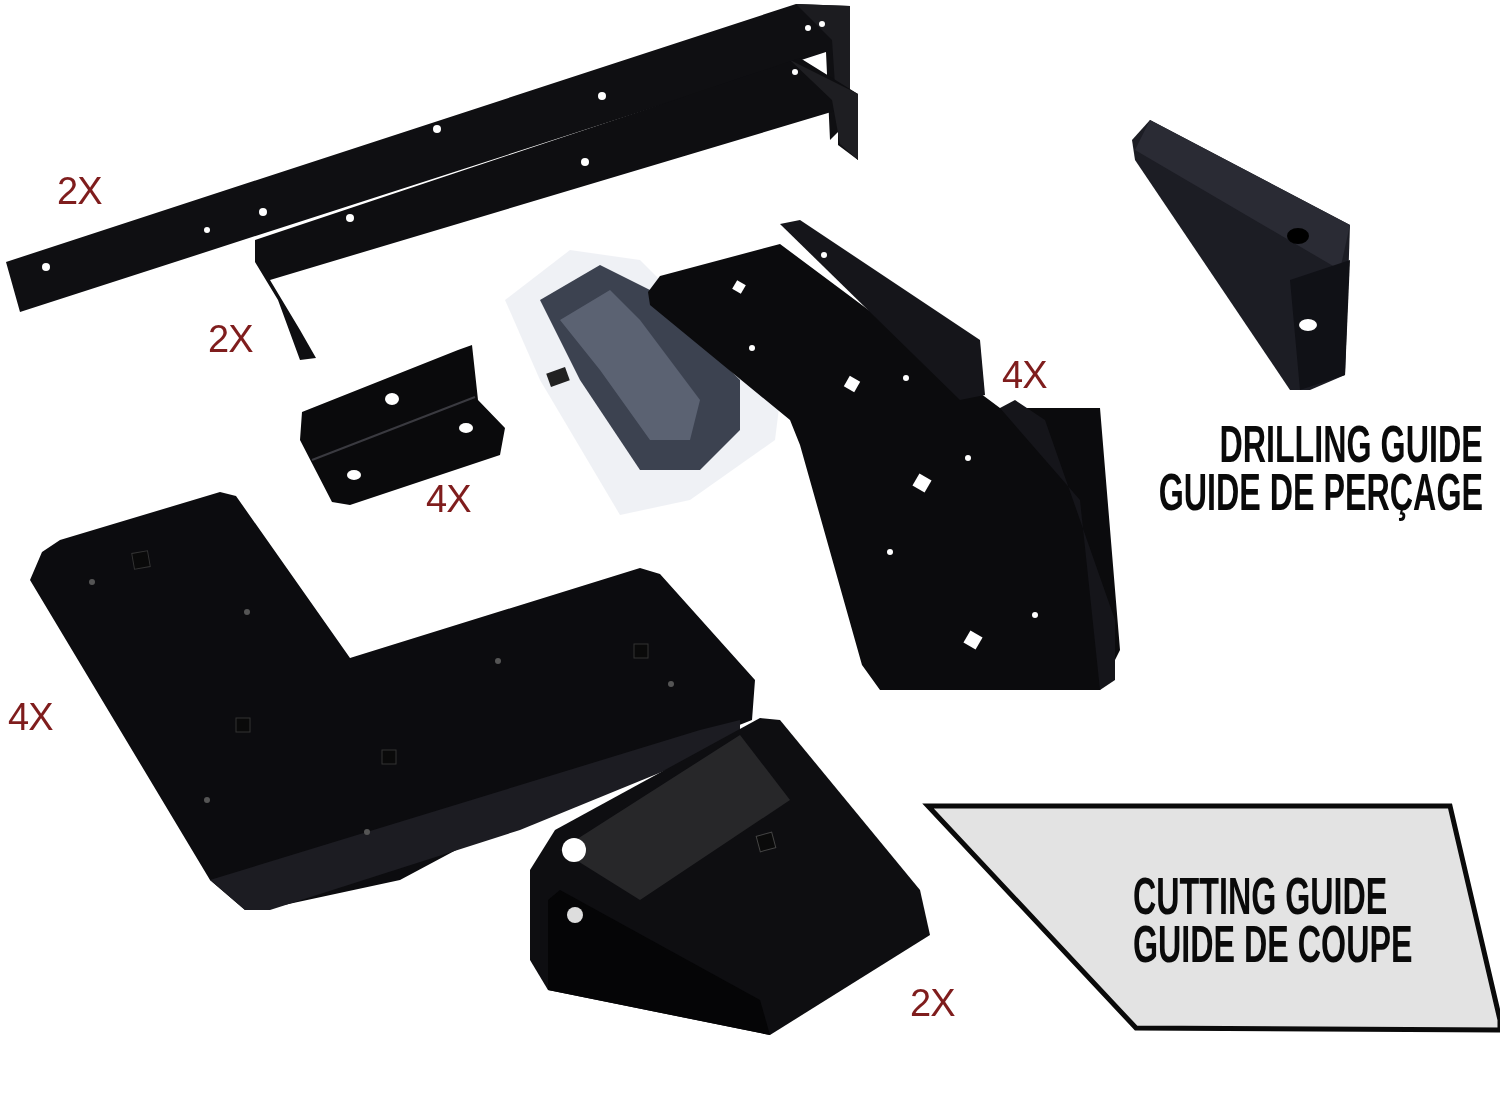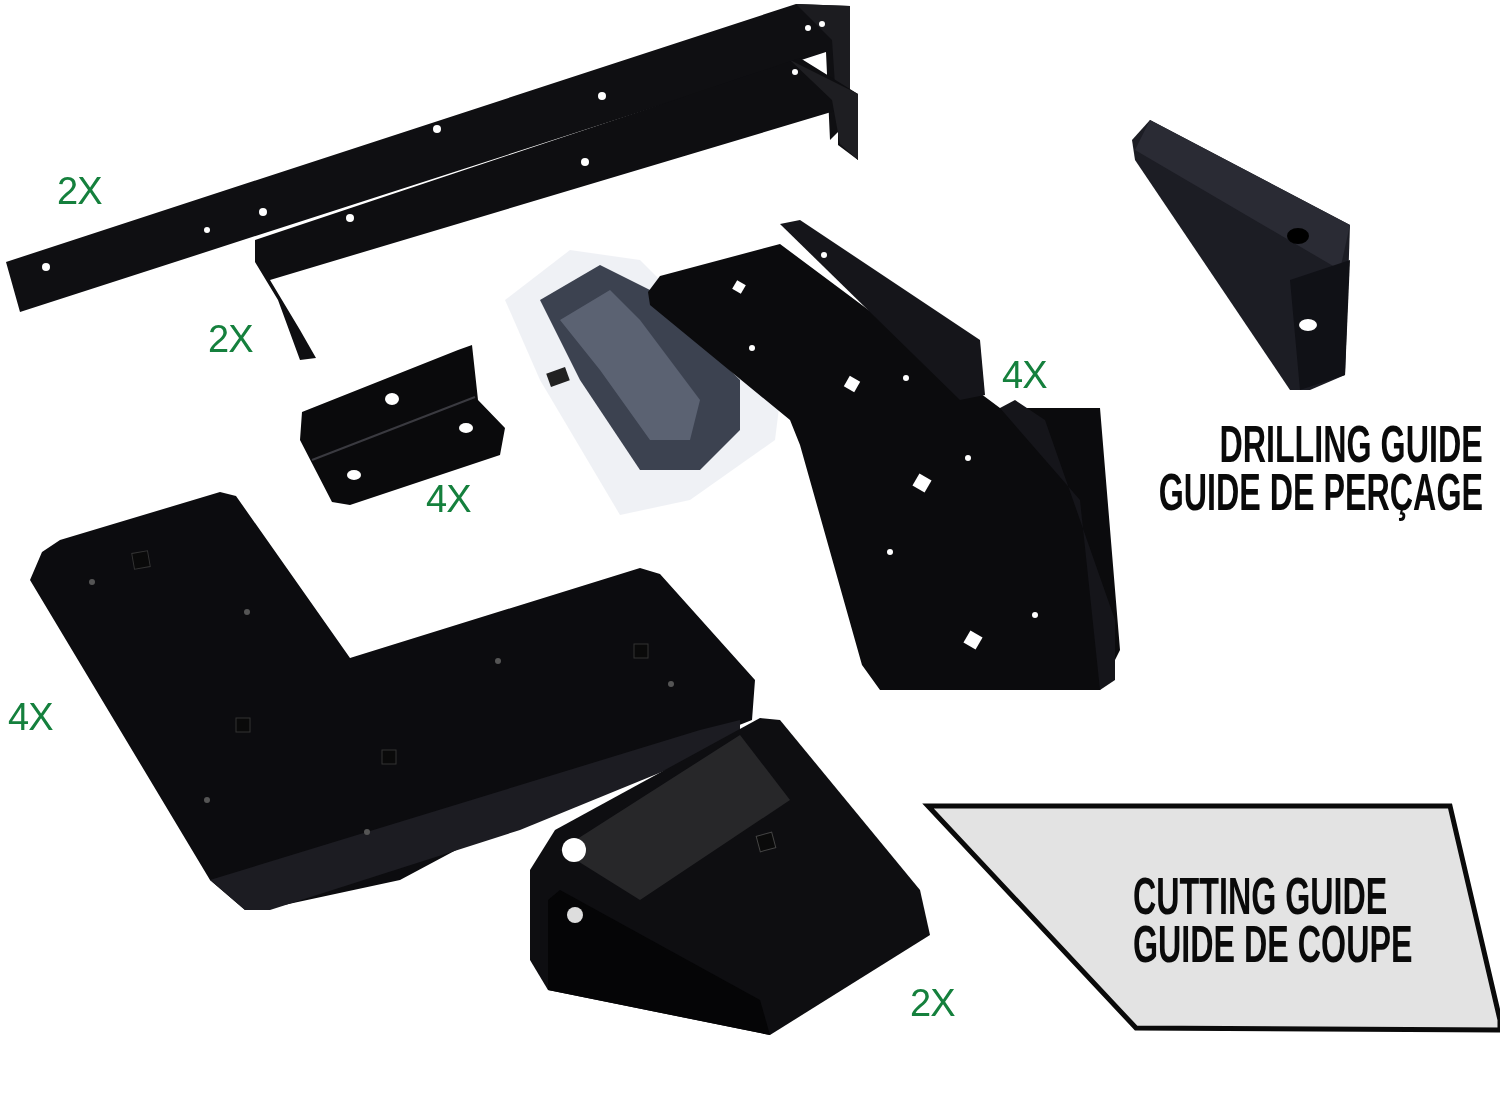--- a/index.html
+++ b/index.html
@@ -1,18 +1,18 @@
 <!DOCTYPE html>
 <html><head>
 <meta charset="utf-8">
 <style>
   html, body { margin:0; padding:0; background:#ffffff; }
   .stage { position:relative; width:1500px; height:1093px; overflow:hidden; background:#ffffff; }
   svg.parts { position:absolute; left:0; top:0; }
-  .qty { position:absolute; font-family:"Liberation Sans", sans-serif; font-size:38px; color:#15803d; letter-spacing:-1px; }
+  .qty { position:absolute; font-family:"Liberation Sans", sans-serif; font-size:38px; color:#7f1d1d; letter-spacing:-1px; }
   .guide-text { position:absolute; font-family:"Liberation Sans", sans-serif; font-weight:bold; color:#0a0a0a;
     transform:scaleX(0.62); transform-origin:right top; text-align:right; white-space:nowrap; line-height:1; }
   .cut-text { position:absolute; font-family:"Liberation Sans", sans-serif; font-weight:bold; color:#0a0a0a;
     transform:scaleX(0.62); transform-origin:left top; white-space:nowrap; line-height:1; }
 </style>
 </head>
 <body>
 
 <div class="stage">
 

